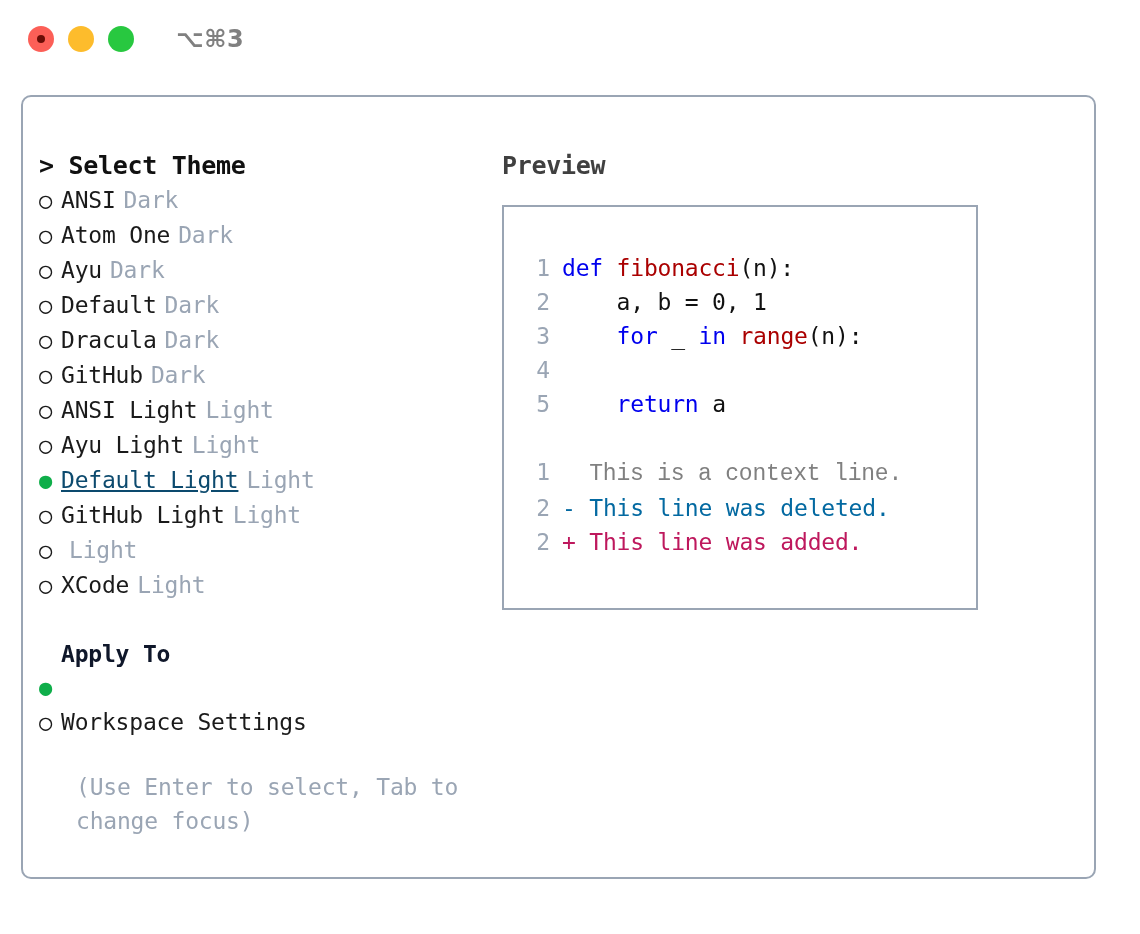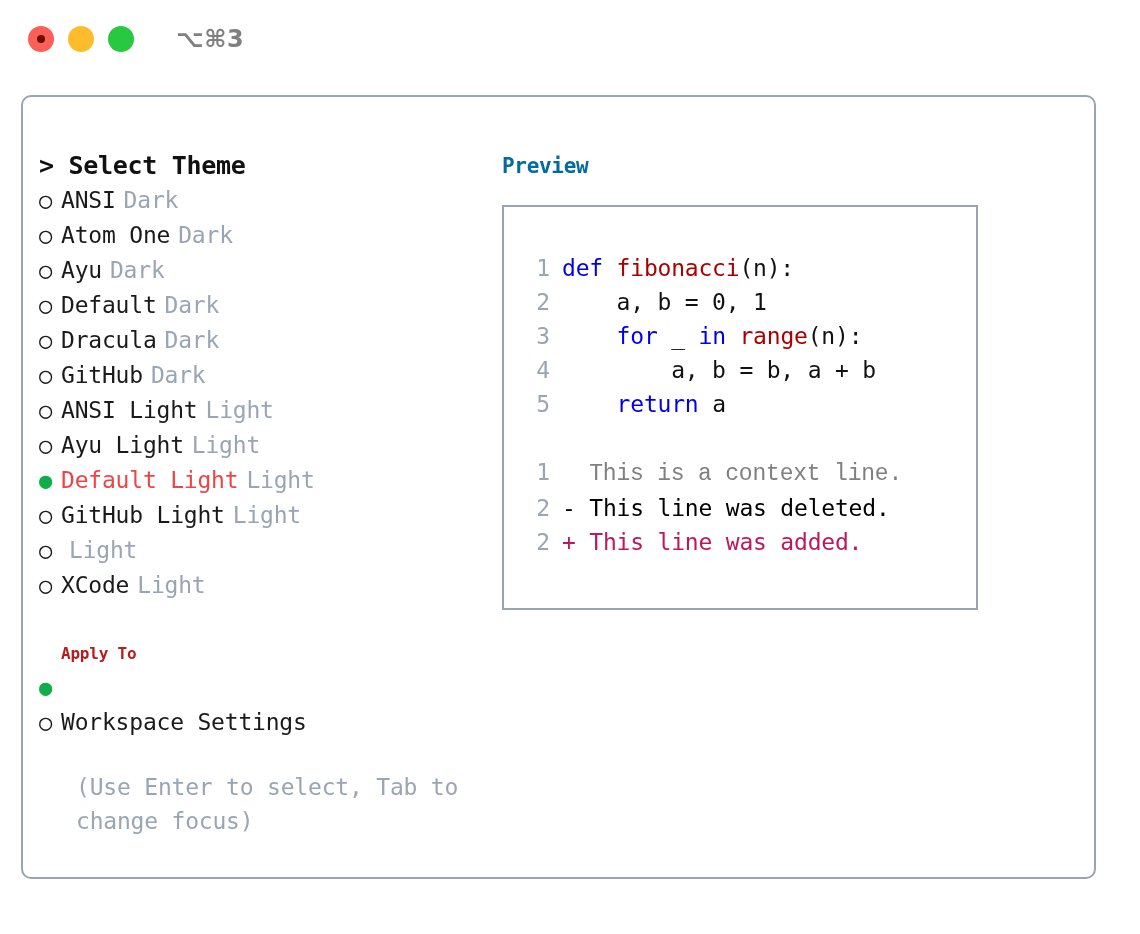--- a/index.html
+++ b/index.html
@@ -100,29 +100,29 @@
   }
   .bullet {
     display: inline-block;
     width: 22px;
     flex: 0 0 22px;
     font-size: 22px;
     color: #1a1a1a;
   }
   .bullet.sel { color: #0fae4a; }
   .opt-label { color: #1a1a1a; }
-  .opt-row.selected .opt-label { color: #ef4444; }
+  .opt-row.selected .opt-label { color: #0c4a6e; text-decoration: underline; }
   .opt-tag {
     color: #9aa5b4;
     margin-left: 8px;
   }
   .subhead {
-    font-size: 16px;
+    font-size: 23px;
     font-weight: 700;
-    color: #b91c1c;
+    color: #0f172a;
     line-height: 34px;
     white-space: pre;
     padding-left: 22px;
     letter-spacing: -0.2px;
   }
   .spacer-row { height: 34px; }
   .hint {
     margin-top: 30px;
     font-size: 23px;
     color: #9aa5b4;
@@ -134,23 +134,23 @@
   }
 
   
   .right-col {
     position: absolute;
     left: 479px;
     top: 52px;
     width: 500px;
   }
   .preview-title {
-    font-size: 21px;
+    font-size: 25px;
     font-weight: 700;
-    color: #0369a1;
+    color: #404040;
     line-height: 34px;
     white-space: pre;
     letter-spacing: -0.3px;
   }
   .preview-box {
     margin-top: 22px;
     width: 476px;
     height: 405px;
     border: 2px solid #9aa5b4;
     box-sizing: border-box;
@@ -178,21 +178,21 @@
     color: #9aa5b4;
     margin-right: 12px;
   }
   .code-text { color: #111111; }
   .tok-kw   { color: #0000ee; }
   .tok-fn   { color: #aa0000; }
   .tok-plain{ color: #111111; }
 
   .diff-gap { height: 34px; }
   .diff-ctx { color: #808080; font-family: Liberation Mono, monospace; }
-  .diff-del { color: #000000; }
+  .diff-del { color: #0369a1; }
   .diff-add { color: #be185d; }
 </style>
 </head>
 <body>
 
 <div class="titlebar">
   <div class="lights">
     <span class="light light-red"></span>
     <span class="light light-yellow"></span>
     <span class="light light-green"></span>
@@ -301,21 +301,20 @@
             <span class="code-text"><span class="tok-plain">    a, b = 0, 1</span></span>
           </div>
 
           <div class="code-line">
             <span class="lineno">3</span>
             <span class="code-text"><span class="tok-plain">    </span><span class="tok-kw">for</span><span class="tok-plain"> _ </span><span class="tok-kw">in</span><span class="tok-plain"> </span><span class="tok-fn">range</span><span class="tok-plain">(n):</span></span>
           </div>
 
           <div class="code-line">
             <span class="lineno">4</span>
-            <span class="code-text"><span class="tok-plain">        a, b = b, a + b</span></span>
           </div>
 
           <div class="code-line">
             <span class="lineno">5</span>
             <span class="code-text"><span class="tok-plain">    </span><span class="tok-kw">return</span><span class="tok-plain"> a</span></span>
           </div>
 
           <div class="diff-gap"></div>
 
           <div class="code-line">

